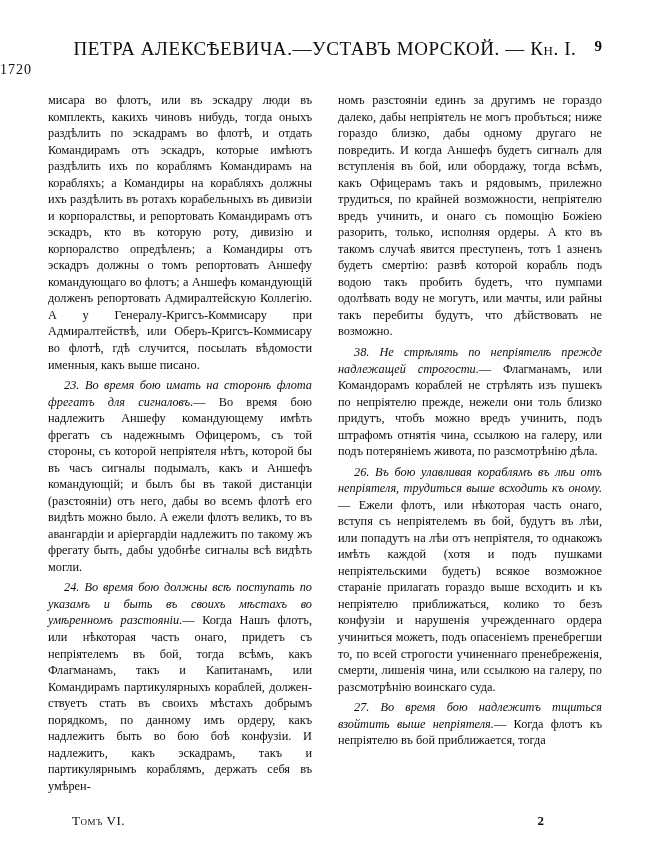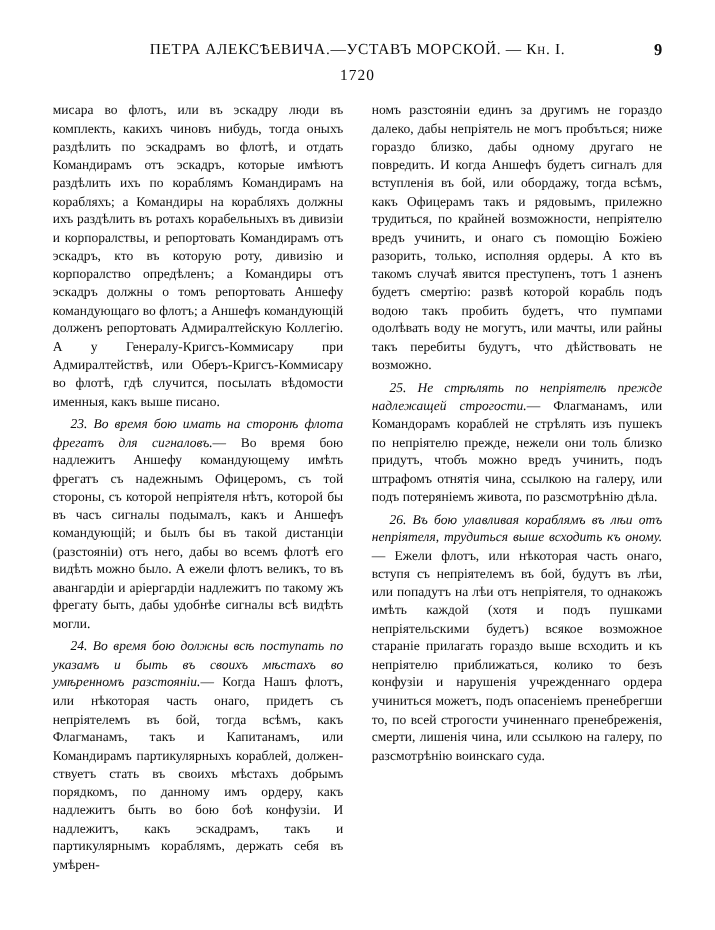--- a/index.html
+++ b/index.html
@@ -23,38 +23,38 @@
     box-sizing: border-box;
   }
   .header {
     position: absolute;
     top: 38px;
     left: 0;
     right: 0;
     text-align: center;
   }
   .header-line {
-    font-size: 14px;
+    font-size: 19px;
     letter-spacing: 0.6px;
     font-variant: small-caps;
     white-space: nowrap;
   }
   .page-number {
     position: absolute;
     right: 48px;
     top: 38px;
     font-size: 15px;
     font-weight: bold;
   }
   .year {
     position: absolute;
     top: 62px;
     left: 0;
     right: 0;
-    text-align: center;
+    text-align: left;
     font-size: 14px;
     letter-spacing: 1px;
   }
   .columns {
     position: absolute;
     top: 92px;
     left: 48px;
     right: 48px;
     bottom: 40px;
     display: flex;
@@ -124,22 +124,27 @@
       <p class="para first">мисара во флотъ, или въ эскадру люди въ комплекть, какихъ чиновъ нибудь, тогда оныхъ раздѣлить по эскадрамъ во флотѣ, и отдать Командирамъ отъ эскадръ, которые имѣютъ раздѣлить ихъ по кораблямъ Командирамъ на корабляхъ; а Командиры на корабляхъ должны ихъ раздѣлить въ ротахъ корабельныхъ въ дивизіи и корпоралствы, и репортовать Командирамъ отъ эскадръ, кто въ которую роту, дивизію и корпоралство опредѣленъ; а Командиры отъ эскадръ должны о томъ репортовать Аншефу командующаго во флотъ; а Аншефъ командующій долженъ репортовать Адмиралтейскую Коллегію. А у Генералу-Кригсъ-Коммисару при Адмиралтействѣ, или Оберъ-Кригсъ-Коммисару во флотѣ, гдѣ случится, посылать вѣдомости именныя, какъ выше писано.</p>
       <div class="spacer"></div>
       <p class="para"><span class="artnum">23.</span> <span class="ital">Во время бою имать на сторонѣ флота фрегатъ для сигналовъ.</span><span>— Во время бою надлежитъ Аншефу командующему имѣть фрегатъ съ надежнымъ Офицеромъ, съ той стороны, съ которой непріятеля нѣтъ, которой бы въ часъ сигналы подымалъ, какъ и Аншефъ командующій; и былъ бы въ такой дистанціи (разстоянiи) отъ него, дабы во всемъ флотѣ его видѣть можно было. А ежели флотъ великъ, то въ авангардіи и аріергардіи надлежитъ по такому жъ фрегату быть, дабы удобнѣе сигналы всѣ видѣть могли.</span></p>
       <div class="spacer"></div>
       <p class="para"><span class="artnum">24.</span> <span class="ital">Во время бою должны всѣ поступать по указамъ и быть въ своихъ мѣстахъ во умѣренномъ разстоянiи.</span><span>— Когда Нашъ флотъ, или нѣкоторая часть онаго, придетъ съ непріятелемъ въ бой, тогда всѣмъ, какъ Флагманамъ, такъ и Капитанамъ, или Командирамъ партикулярныхъ кораблей, должен­ствуетъ стать въ своихъ мѣстахъ добрымъ порядкомъ, по данному имъ ордеру, какъ надлежитъ быть во бою боѣ конфузіи. И надлежитъ, какъ эскадрамъ, такъ и партикулярнымъ кораблямъ, держать себя въ умѣрен-</span></p>
     </div>
 
     <div class="col">
       <p class="para first">номъ разстоянiи единъ за другимъ не гораздо далеко, дабы непріятель не могъ пробъться; ниже гораздо близко, дабы одному другаго не повредить. И когда Аншефъ будетъ сигналъ для вступленія въ бой, или обордажу, тогда всѣмъ, какъ Офицерамъ такъ и рядовымъ, прилежно трудиться, по крайней возможности, непріятелю вредъ учинить, и онаго съ помощію Божіею разорить, только, исполняя ордеры. А кто въ такомъ случаѣ явится преступенъ, тотъ 1 азненъ будетъ смертію: развѣ которой корабль подъ водою такъ пробить будетъ, что пумпами одолѣвать воду не могутъ, или мачты, или райны такъ перебиты будутъ, что дѣйствовать не возможно.</p>
       <div class="spacer"></div>
-      <p class="para"><span class="artnum">25.</span> <span class="ital">Не стрѣлять по непріятелѣ прежде надлежащей строгости.</span><span>— Флагманамъ, или Командорамъ кораблей не стрѣлять изъ пушекъ по непріятелю прежде, нежели они толь близко придутъ, чтобъ можно вредъ учинить, подъ штрафомъ отнятія чина, ссылкою на галеру, или подъ потерянiемъ живота, по разсмотрѣнію дѣла.</span></p>
+      <p class="para"><span class="artnum">38.</span> <span class="ital">Не стрѣлять по непріятелѣ прежде надлежащей строгости.</span><span>— Флагманамъ, или Командорамъ кораблей не стрѣлять изъ пушекъ по непріятелю прежде, нежели они толь близко придутъ, чтобъ можно вредъ учинить, подъ штрафомъ отнятія чина, ссылкою на галеру, или подъ потерянiемъ живота, по разсмотрѣнію дѣла.</span></p>
       <div class="spacer"></div>
       <p class="para"><span class="artnum">26.</span> <span class="ital">Въ бою улавливая кораблямъ въ лѣи отъ непріятеля, трудиться выше всходить къ оному.</span><span>— Ежели флотъ, или нѣкоторая часть онаго, вступя съ непріятелемъ въ бой, будутъ въ лѣи, или попадутъ на лѣи отъ непріятеля, то однакожъ имѣть каждой (хотя и подъ пушками непріятельскими будетъ) всякое возможное стараніе прилагать гораздо выше всходить и къ непріятелю приближаться, колико то безъ конфузіи и нарушенія учрежденнаго ордера учиниться можетъ, подъ опасенiемъ пренебрегши то, по всей строгости учиненнаго пренебреженія, смерти, лишенія чина, или ссылкою на галеру, по разсмотрѣнію воинскаго суда.</span></p>
       <div class="spacer"></div>
+      <p class="para"><span class="artnum">27.</span> <span class="ital">Во время бою надлежитъ тщиться взойтить выше непріятеля.</span><span>— Когда флотъ къ непріятелю въ бой приближается, тогда</span></p>
     </div>
 
   </div>
 
+  <div class="footer">
+    <div class="sig-left">Томъ VI.</div>
+    <div class="sig-right">2</div>
+  </div>
 
 </div>
 
 </body></html>

